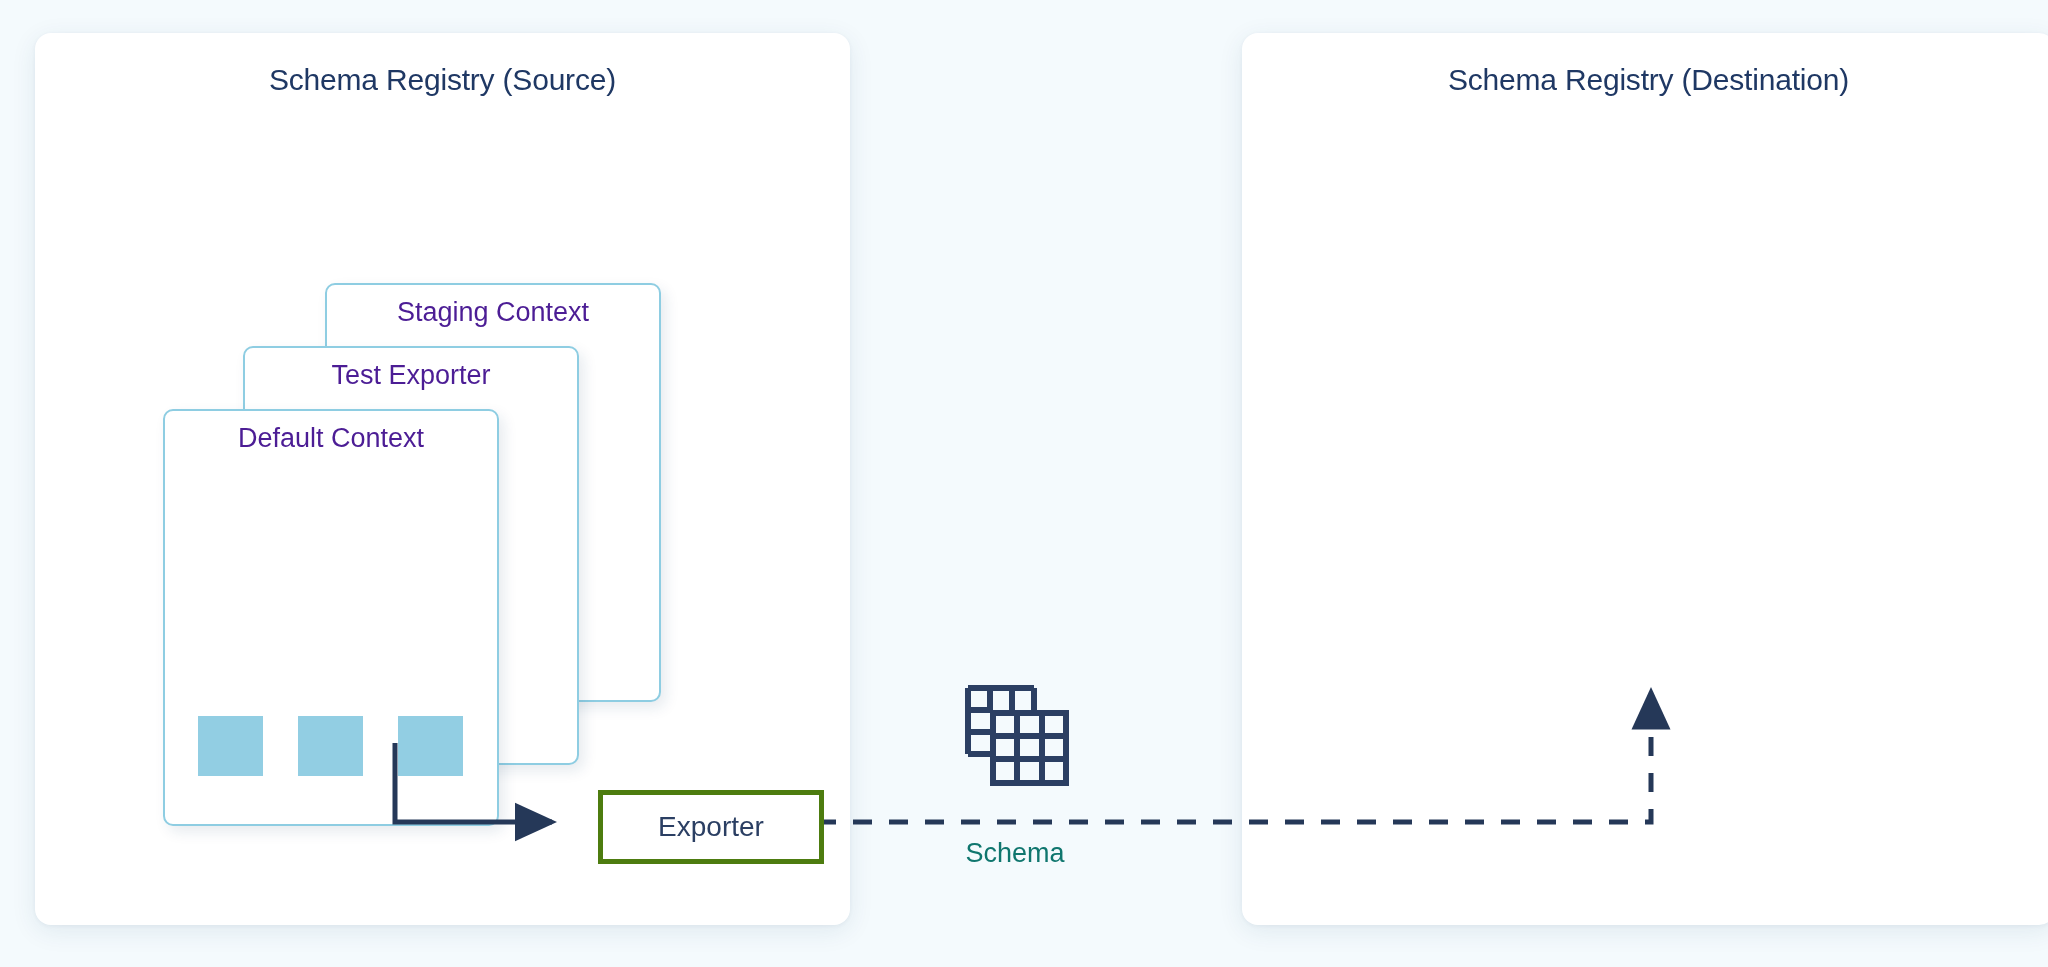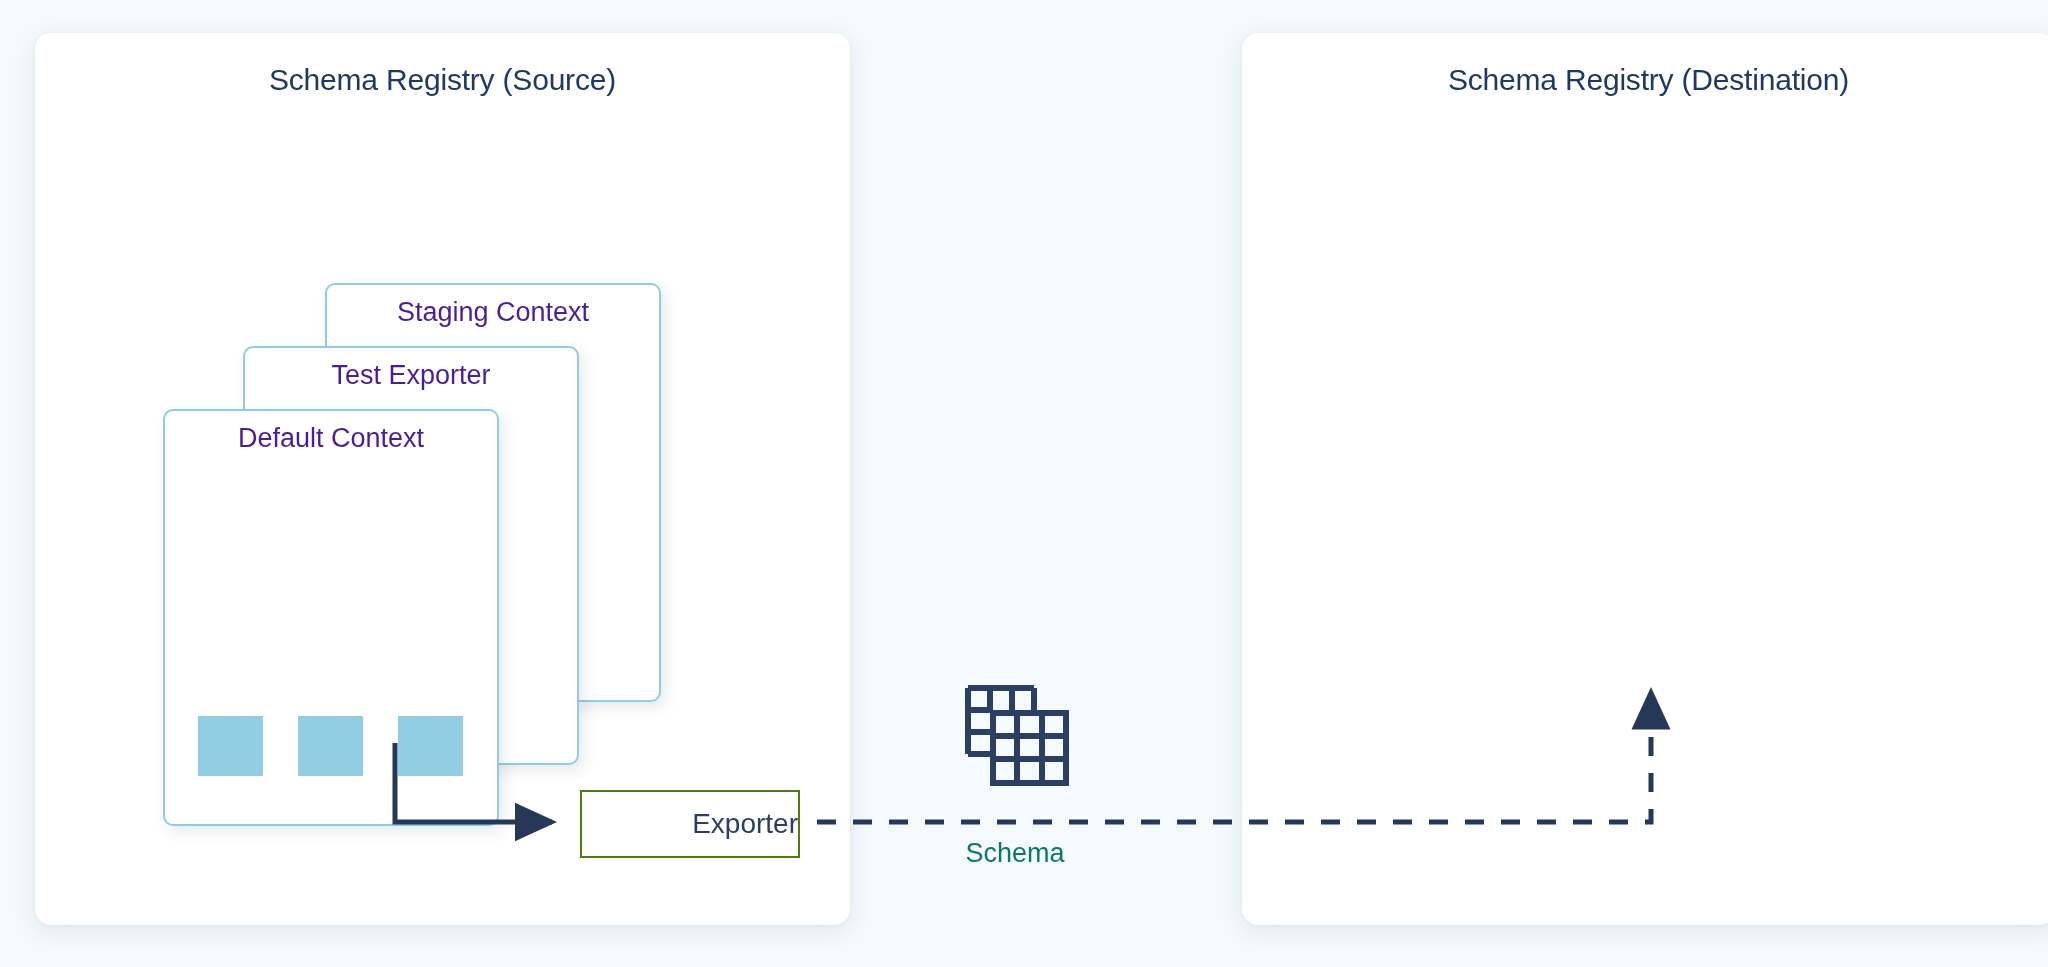--- a/index.html
+++ b/index.html
@@ -62,25 +62,25 @@
     background:#92cee3;
     z-index:4;
   }
   #blk-1{left:163px;top:683px;width:65px;height:60px;}
   #blk-2{left:263px;top:683px;width:65px;height:60px;}
   #blk-3{left:363px;top:683px;width:65px;height:60px;}
 
   
   #exporter{
     position:absolute;
-    left:580px;top:790px;width:216px;height:64px;
-    border:2px solid #4d7c0f;
+    left:598px;top:790px;width:216px;height:64px;
+    border:5px solid #4d7c0f;
     background:#ffffff;
     z-index:6;
-    display:flex;align-items:center;justify-content:flex-end;
+    display:flex;align-items:center;justify-content:center;
   }
   #exporter span{
     font-size:28px;color:#2b3f63;
     font-family:"Liberation Sans", sans-serif;
   }
 
   
   #schema-icon{position:absolute;left:962px;top:682px;width:110px;height:105px;z-index:5;}
   #schema-label{
     position:absolute;left:900px;top:838px;width:230px;

